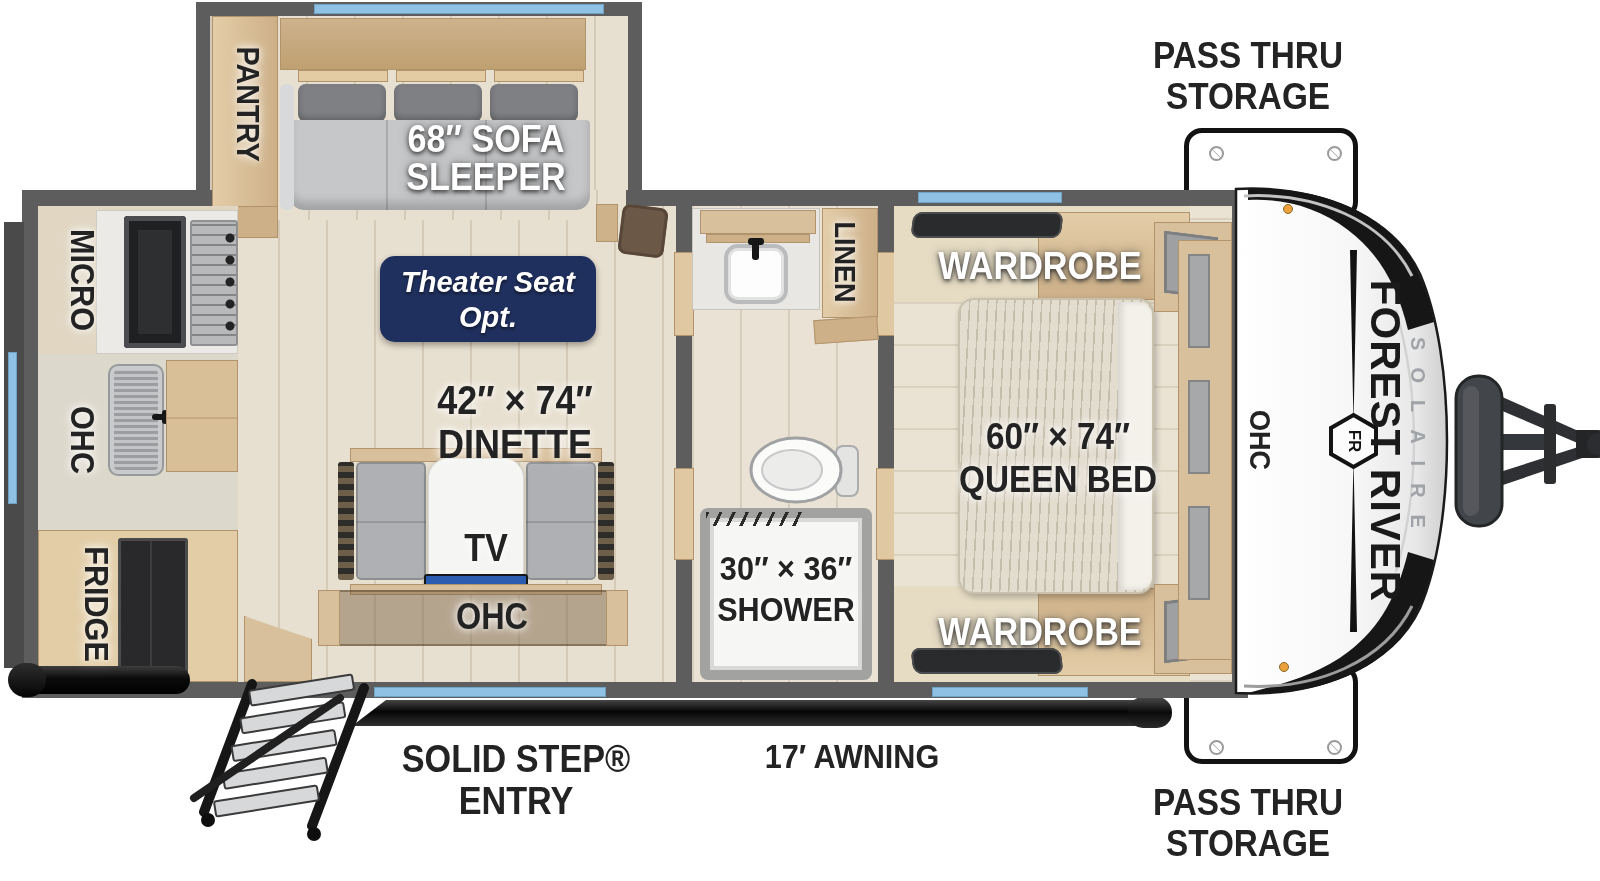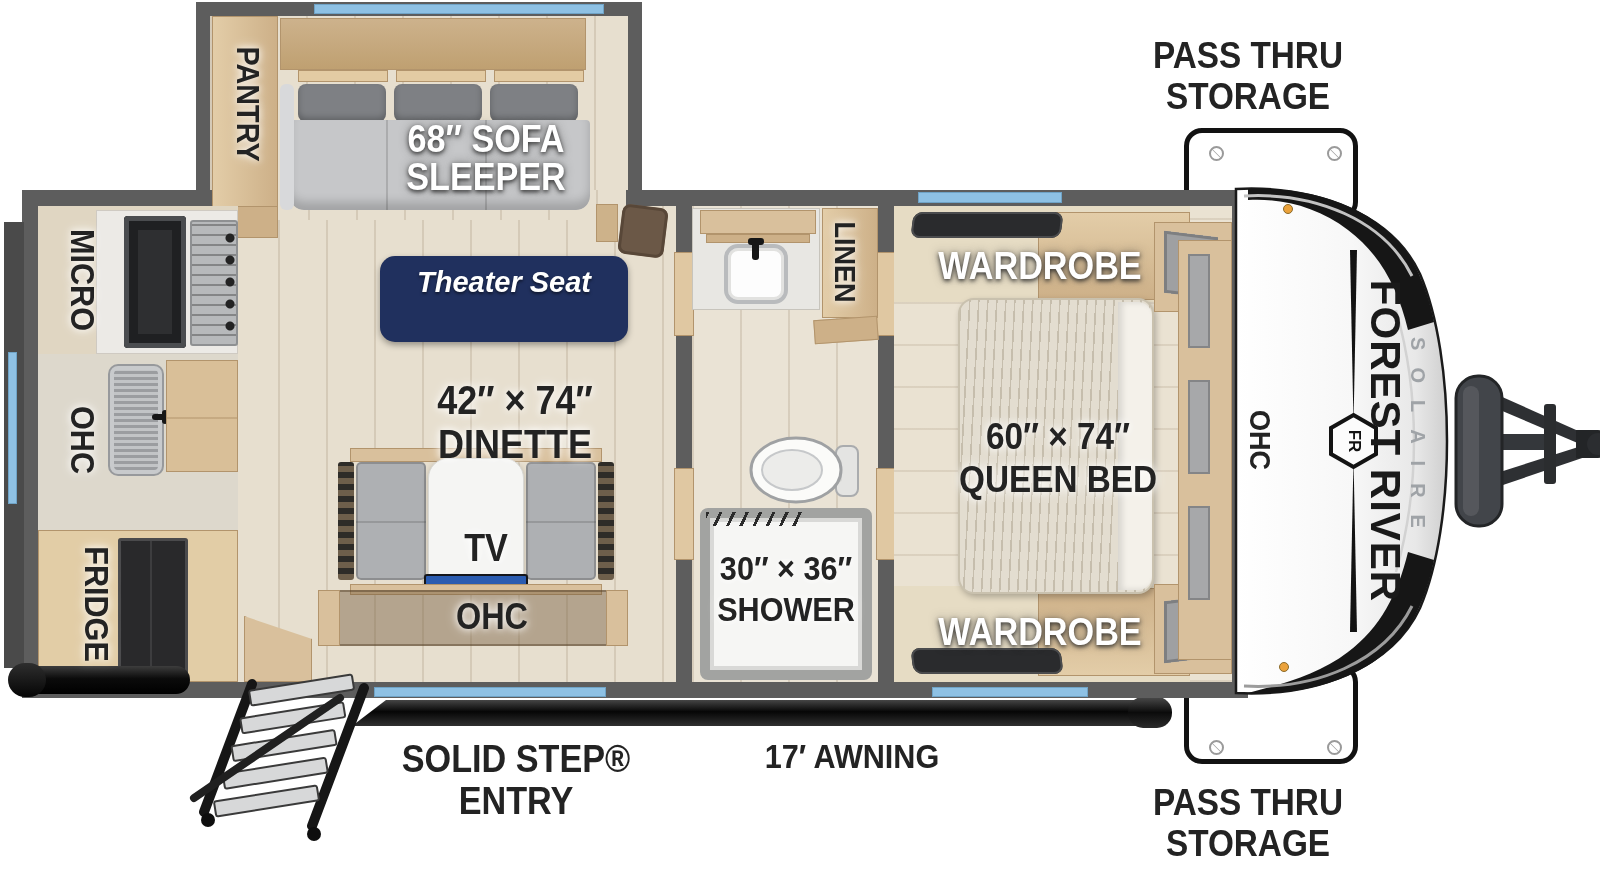--- a/index.html
+++ b/index.html
@@ -209,22 +209,23 @@
         <rect x="44" y="60" width="104" height="15" rx="2" fill="#d7d8d9" stroke="#3a3a3a" stroke-width="2"></rect>
         <rect x="31" y="86" width="104" height="15" rx="2" fill="#d7d8d9" stroke="#3a3a3a" stroke-width="2"></rect>
         <rect x="18" y="112" width="104" height="15" rx="2" fill="#d7d8d9" stroke="#3a3a3a" stroke-width="2"></rect>
       </g>
       <line x1="4" y1="120" x2="150" y2="20" stroke="#202020" stroke-width="8" stroke-linecap="round"></line>
       <circle cx="18" cy="142" r="7" fill="#0e0e0e"></circle>
       <circle cx="124" cy="156" r="7" fill="#0e0e0e"></circle>
     </g>
   </svg>
 
-  <div class="badge" style="left:380px;top:256px;width:248px;height:86px;">
+  <div class="badge" style="left:380px;top:256px;width:216px;height:86px;">
     <div class="bt" style="font-size:29px;margin-top:10px;">Theater Seat</div>
+    <div class="bt" style="font-size:29px;margin-top:2px;">Opt.</div>
   </div>
 
   <div class="vlabel" style="left:247px;top:104px;font-size:32px;">PANTRY</div>
   <div class="hlabel white" style="left:486px;top:140px;font-size:38px;">68″ SOFA</div>
   <div class="hlabel white" style="left:486px;top:178px;font-size:38px;">SLEEPER</div>
 
   <div class="vlabel" style="left:82px;top:280px;font-size:34px;">MICRO</div>
   <div class="vlabel" style="left:82px;top:440px;font-size:34px;">OHC</div>
   <div class="vlabel" style="left:96px;top:604px;font-size:34px;">FRIDGE</div>
 

